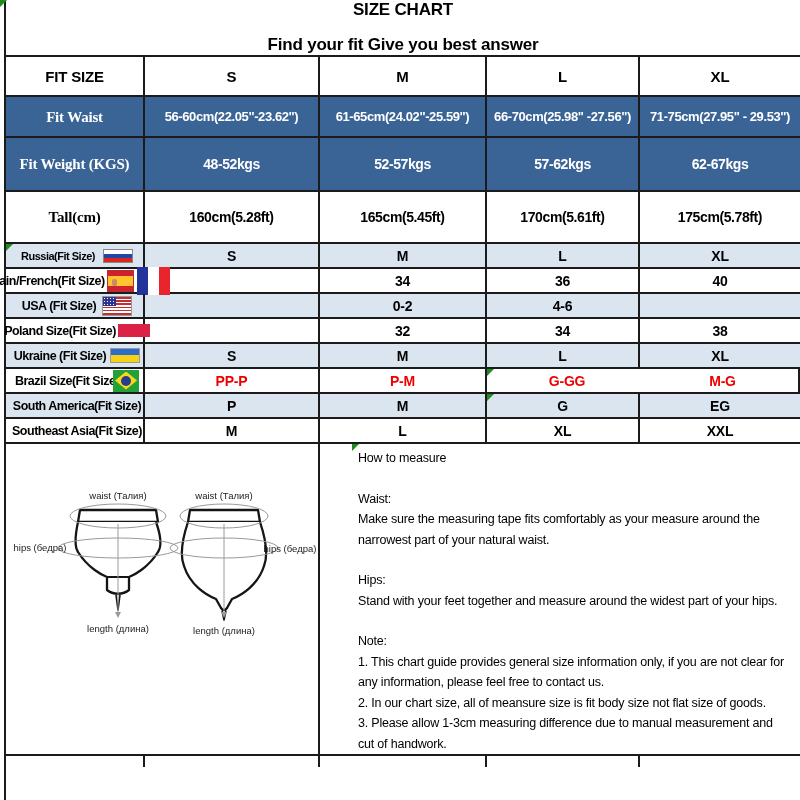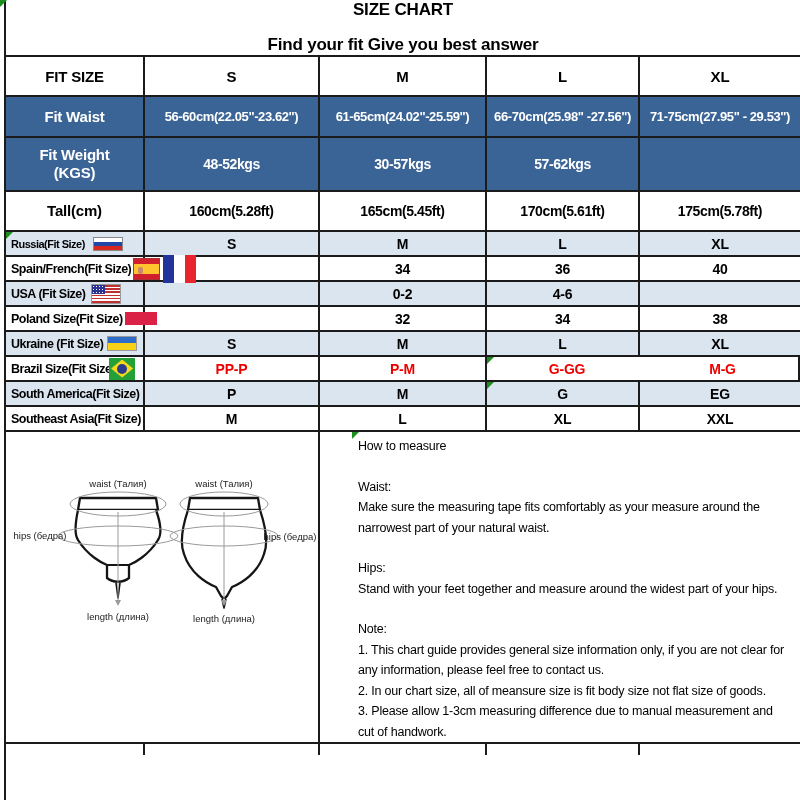--- a/index.html
+++ b/index.html
@@ -13,30 +13,30 @@
   .titlebox{height:55px;display:flex;flex-direction:column;align-items:center;justify-content:center;gap:15px;}
   .title{font-size:17px;font-weight:bold;}
   .subtitle{font-size:17px;font-weight:bold;text-align:right;}
   
   .tbl{border-top:2px solid #1b1b1b;}
   .trow{display:flex;box-sizing:border-box;border-bottom:2px solid #1b1b1b;background:#fff;}
   .cell{box-sizing:border-box;border-right:2px solid #1b1b1b;display:flex;align-items:center;
         justify-content:center;text-align:center;position:relative;font-weight:bold;}
   .c0{width:139px;} .c1{width:175px;} .c2{width:167px;} .c3{width:153px;} .c4{width:160px;border-right:none;}
   .r-head{height:40px;font-size:15px;}
-  .r-waist{height:41px;} .r-hips{height:43px;} .r-weight{height:54px;} .r-tall{height:40px;}
+  .r-waist{height:41px;} .r-hips{height:43px;} .r-weight{height:54px;} .r-tall{height:52px;}
   .blue{background:#3B6496;color:#fff;}
-  .speclabel{font-size:15px;line-height:1.2;padding:0 12px;}
+  .speclabel{font-size:15px;line-height:1.2;padding:0 12px;font-family:Liberation Serif, serif;}
   .specval{font-size:13px;letter-spacing:-0.4px;white-space:nowrap;}
   .wrapcell{white-space:normal;line-height:1.35;padding:0 6px;}
   .r-weight .specval,.r-tall .specval{font-size:14px;}
   
   .rrow{height:25px;}
   .altblue{background:#DBE5F0;}
-  .rlabel{justify-content:flex-start;text-align:left;padding-left:5px;font-size:12.5px;
+  .rlabel{justify-content:center;text-align:left;padding-left:5px;font-size:12.5px;
           letter-spacing:-0.5px;white-space:nowrap;overflow:visible;z-index:2;}
   .rlabel-sm{font-size:11px;}
   .rval{font-size:14px;}
   .redval{color:#EE0000;}
   
   .flag{flex:none;display:inline-block;box-sizing:border-box;}
   .f-russia{width:30px;height:14px;margin-left:8px;border:1px solid #888;
             background:linear-gradient(180deg,#fff 0 33%,#2146A6 33% 66%,#D8271E 66%);}
   .f-spain{width:27px;height:22px;margin-left:2px;border:1px solid #a33;position:relative;
            background:linear-gradient(180deg,#D21F2E 0 25%,#FFC42E 25% 75%,#D21F2E 75%);}
@@ -96,22 +96,23 @@
         <div class="cell c1 specval">56-60cm(22.05"-23.62")</div>
         <div class="cell c2 specval">61-65cm(24.02"-25.59")</div>
         <div class="cell c3 specval">66-70cm(25.98" -27.56")</div>
         <div class="cell c4 specval wrapcell">71-75cm(27.95" - 29.53")</div>
       </div>
 
 
       <div class="trow r-weight blue">
         <div class="cell c0 speclabel">Fit Weight (KGS)</div>
         <div class="cell c1 specval">48-52kgs</div>
-        <div class="cell c2 specval">30-57kgs</div>
+        <div class="cell c2 specval">52-57kgs</div>
         <div class="cell c3 specval">57-62kgs</div>
+        <div class="cell c4 specval">62-67kgs</div>
       </div>
 
       <div class="trow r-tall">
         <div class="cell c0 speclabel">Tall(cm)</div>
         <div class="cell c1 specval">160cm(5.28ft)</div>
         <div class="cell c2 specval">165cm(5.45ft)</div>
         <div class="cell c3 specval">170cm(5.61ft)</div>
         <div class="cell c4 specval">175cm(5.78ft)</div>
       </div>
 

